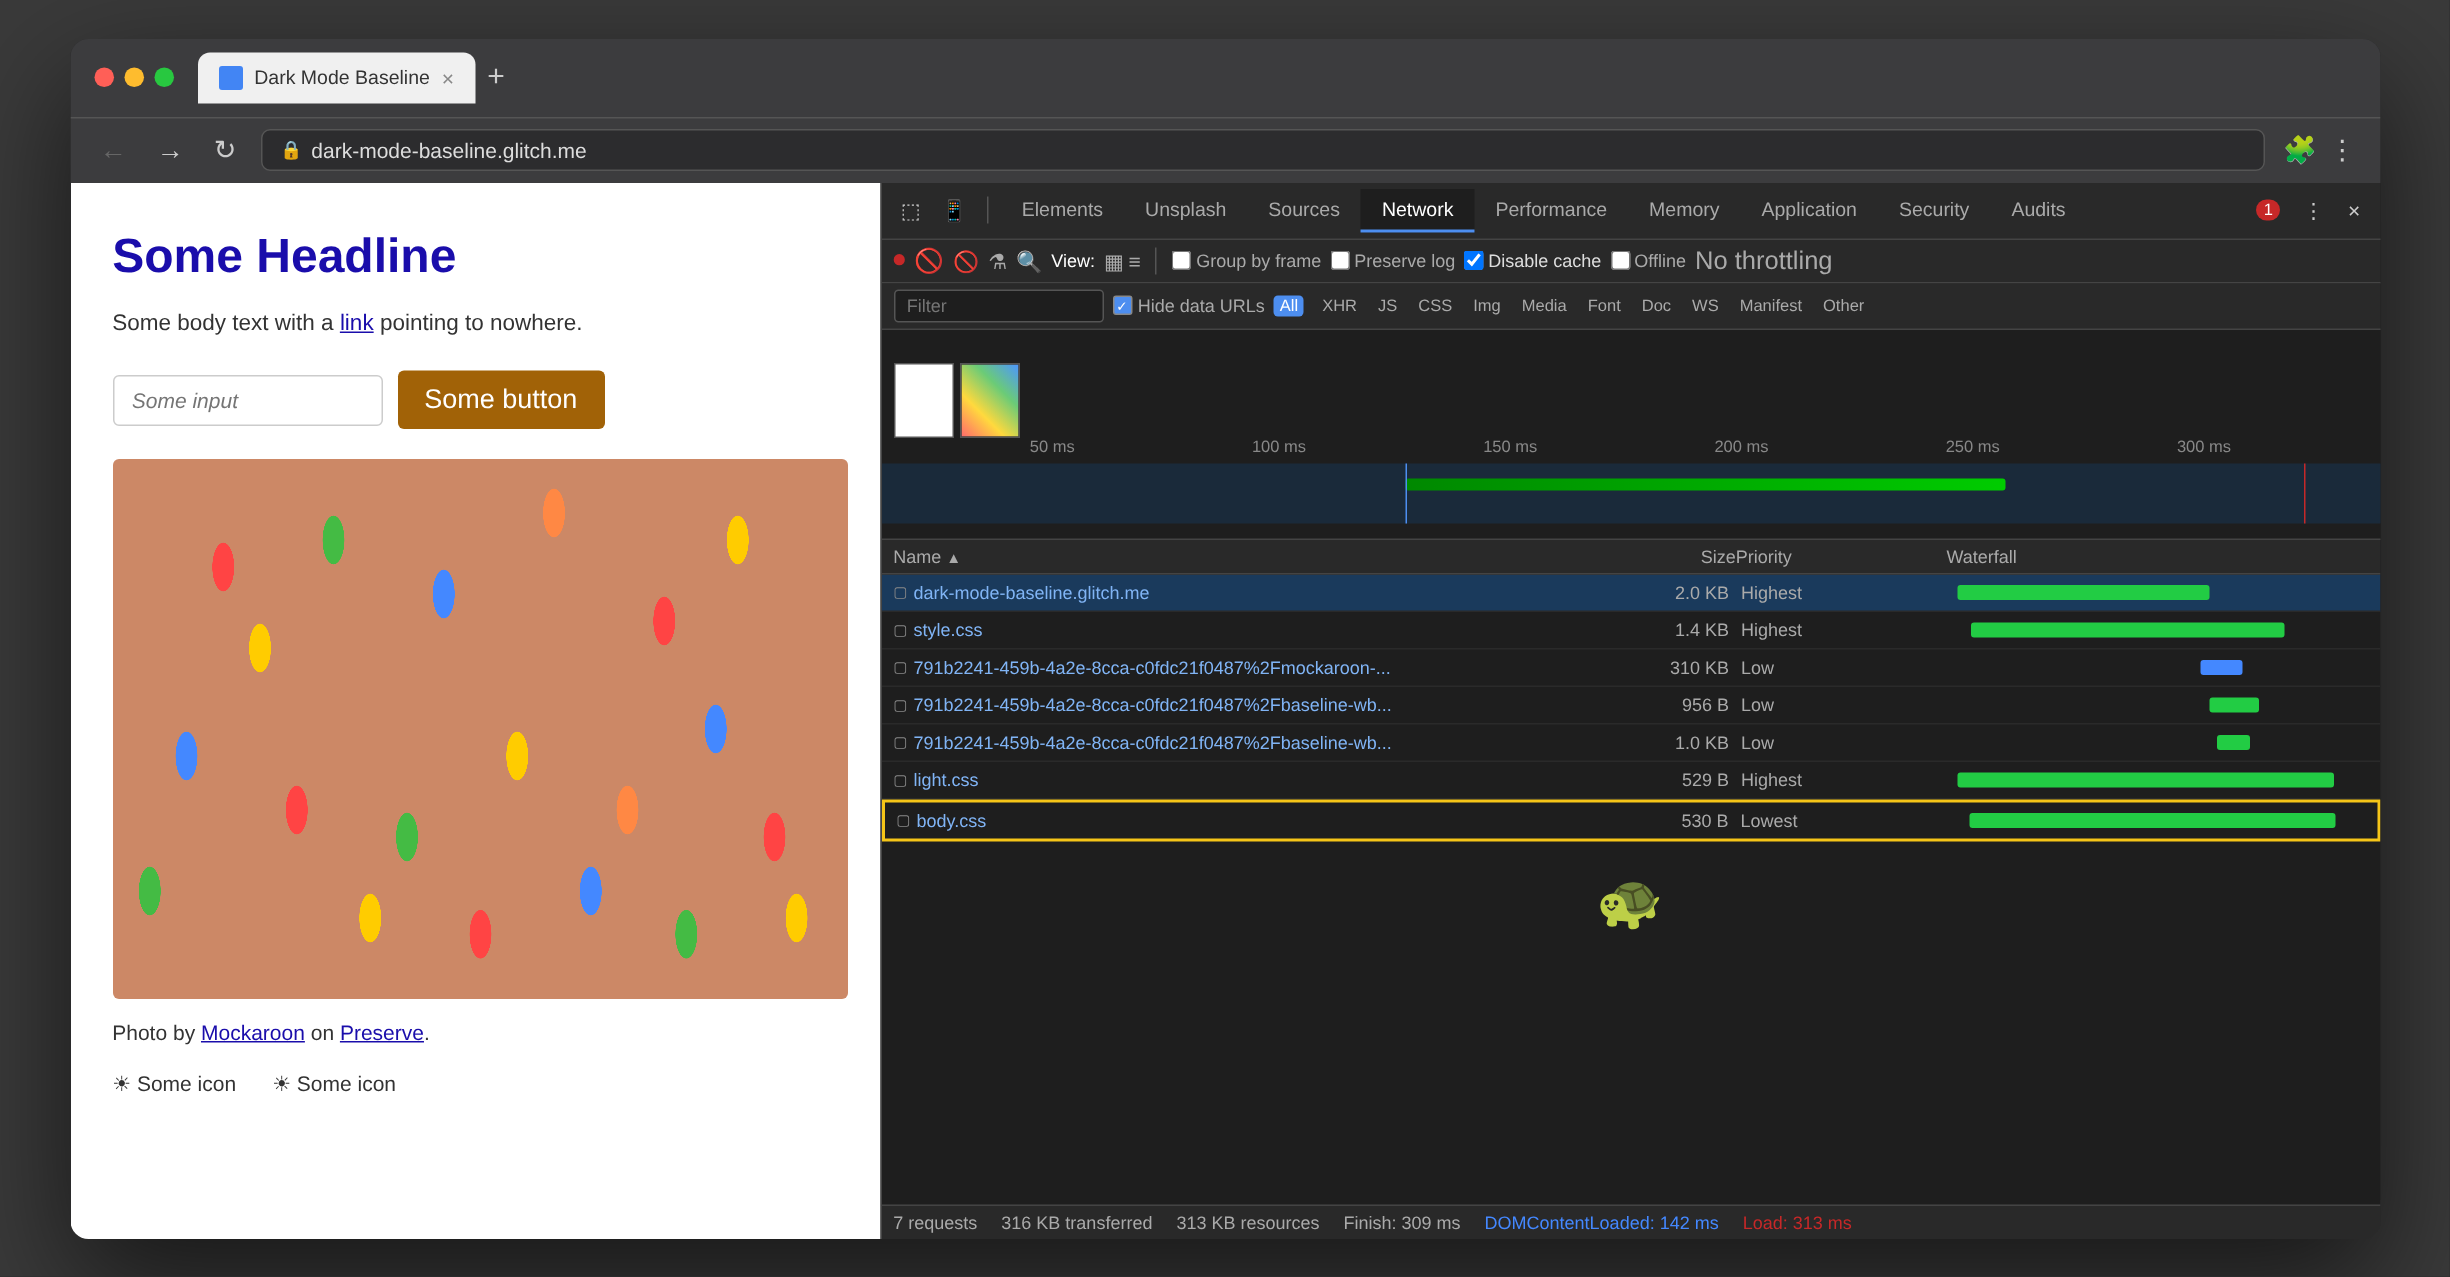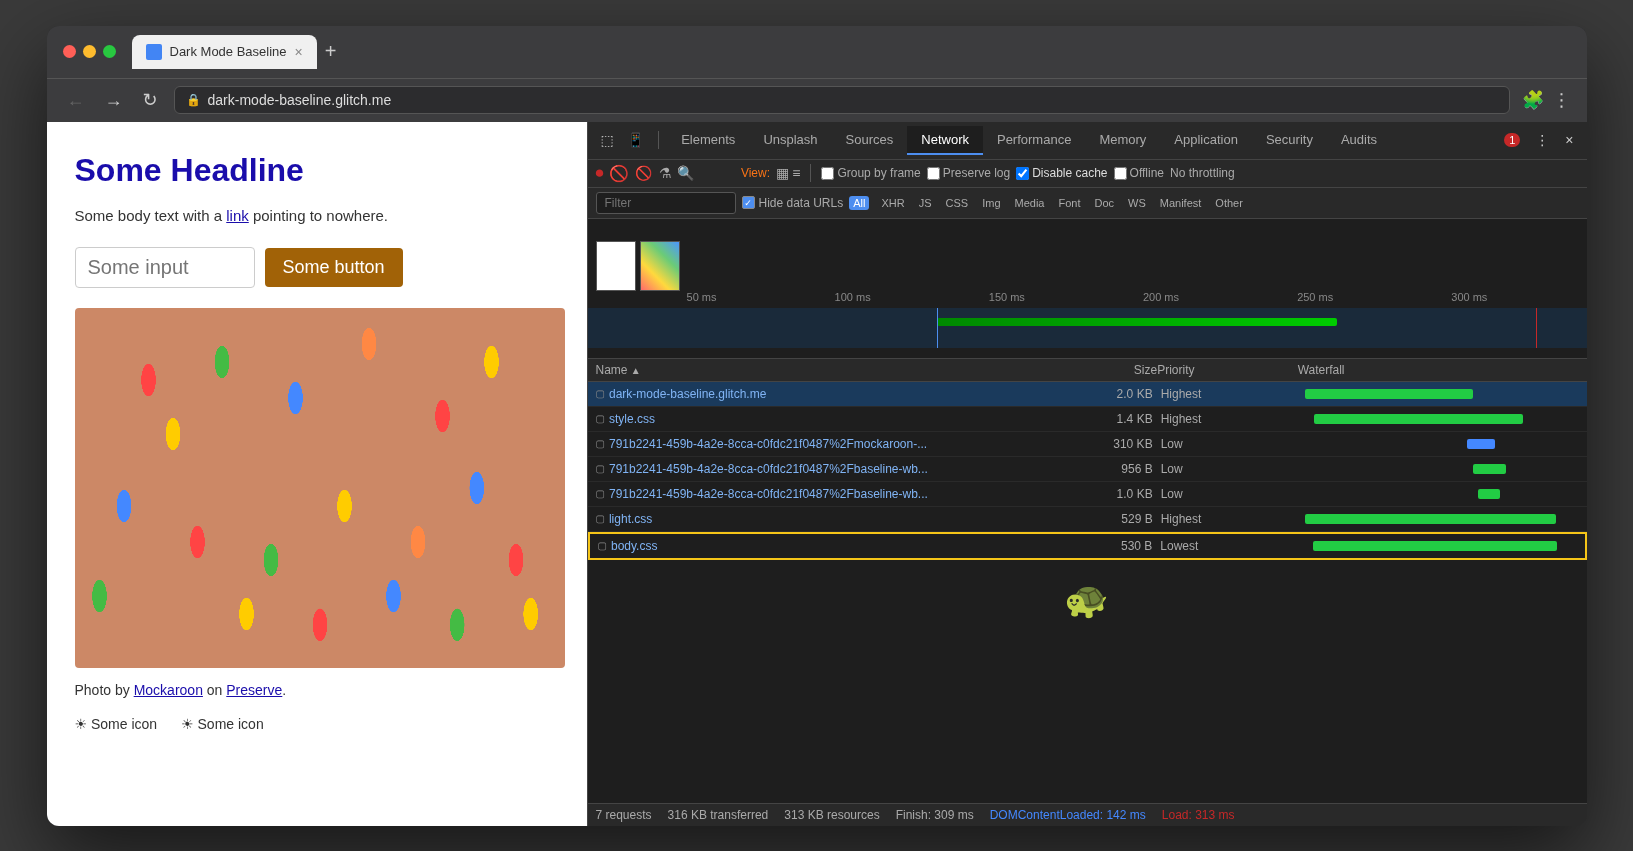--- a/index.html
+++ b/index.html
@@ -159,23 +159,24 @@
     .page-form {
       display: flex;
       gap: 10px;
       margin-bottom: 20px;
       align-items: center;
     }
     .page-input {
       border: 1px solid #ccc;
       border-radius: 4px;
       padding: 8px 12px;
-      font-size: 20px;
+      font-size: 14px;
       width: 180px;
       color: #0f172a;
+      font-style: italic;
     }
     .page-button {
       background: #a16207;
       color: white;
       border: none;
       border-radius: 4px;
       padding: 9px 18px;
       font-size: 18px;
       cursor: pointer;
       font-weight: 500;
@@ -301,21 +302,21 @@
       padding: 4px 8px;
       gap: 6px;
       flex-wrap: wrap;
       flex-shrink: 0;
     }
     .dt-record { color: #c62828; font-size: 16px; cursor: pointer; }
     .dt-stop { color: #aaa; font-size: 16px; cursor: pointer; }
     .dt-clear { color: #aaa; font-size: 14px; cursor: pointer; }
     .dt-filter-icon { color: #aaa; font-size: 14px; cursor: pointer; }
     .dt-search-icon { color: #aaa; font-size: 14px; cursor: pointer; }
-    .view-label { color: #f97316; font-size: 12px; margin-left: 40px; }
+    .view-label { color: #ffffff; font-size: 12px; }
     .dt-view-icons { display: flex; gap: 3px; }
     .dt-view-icon { color: #aaa; font-size: 14px; cursor: pointer; }
     .dt-checkbox-label {
       display: flex;
       align-items: center;
       gap: 3px;
       font-size: 12px;
       color: #aaa;
       cursor: pointer;
       white-space: nowrap;
@@ -600,21 +601,21 @@
           <span>Preserve log</span>
         </label>
         <label class="dt-checkbox-label checked">
           <input type="checkbox" checked="" style="">
           <span>Disable cache</span>
         </label>
         <label class="dt-checkbox-label">
           <input type="checkbox" style="">
           <span>Offline</span>
         </label>
-        <span style="font-size:12px;color:#aaa;">No throttling</span>
+        <span style="font-size:17px;color:#aaa;">No throttling</span>
       </div>
 
       <div class="dt-filter-bar">
         <input class="dt-filter-input" type="text" placeholder="Filter" style="">
         <div class="dt-hide-data-urls">
           <div class="checked-box">✓</div>
           <span>Hide data URLs</span>
           <span style="background:#4d8ef0;color:white;border-radius:3px;padding:1px 4px;font-size:11px;margin-left:2px;">All</span>
         </div>
         <div class="dt-type-filters">

